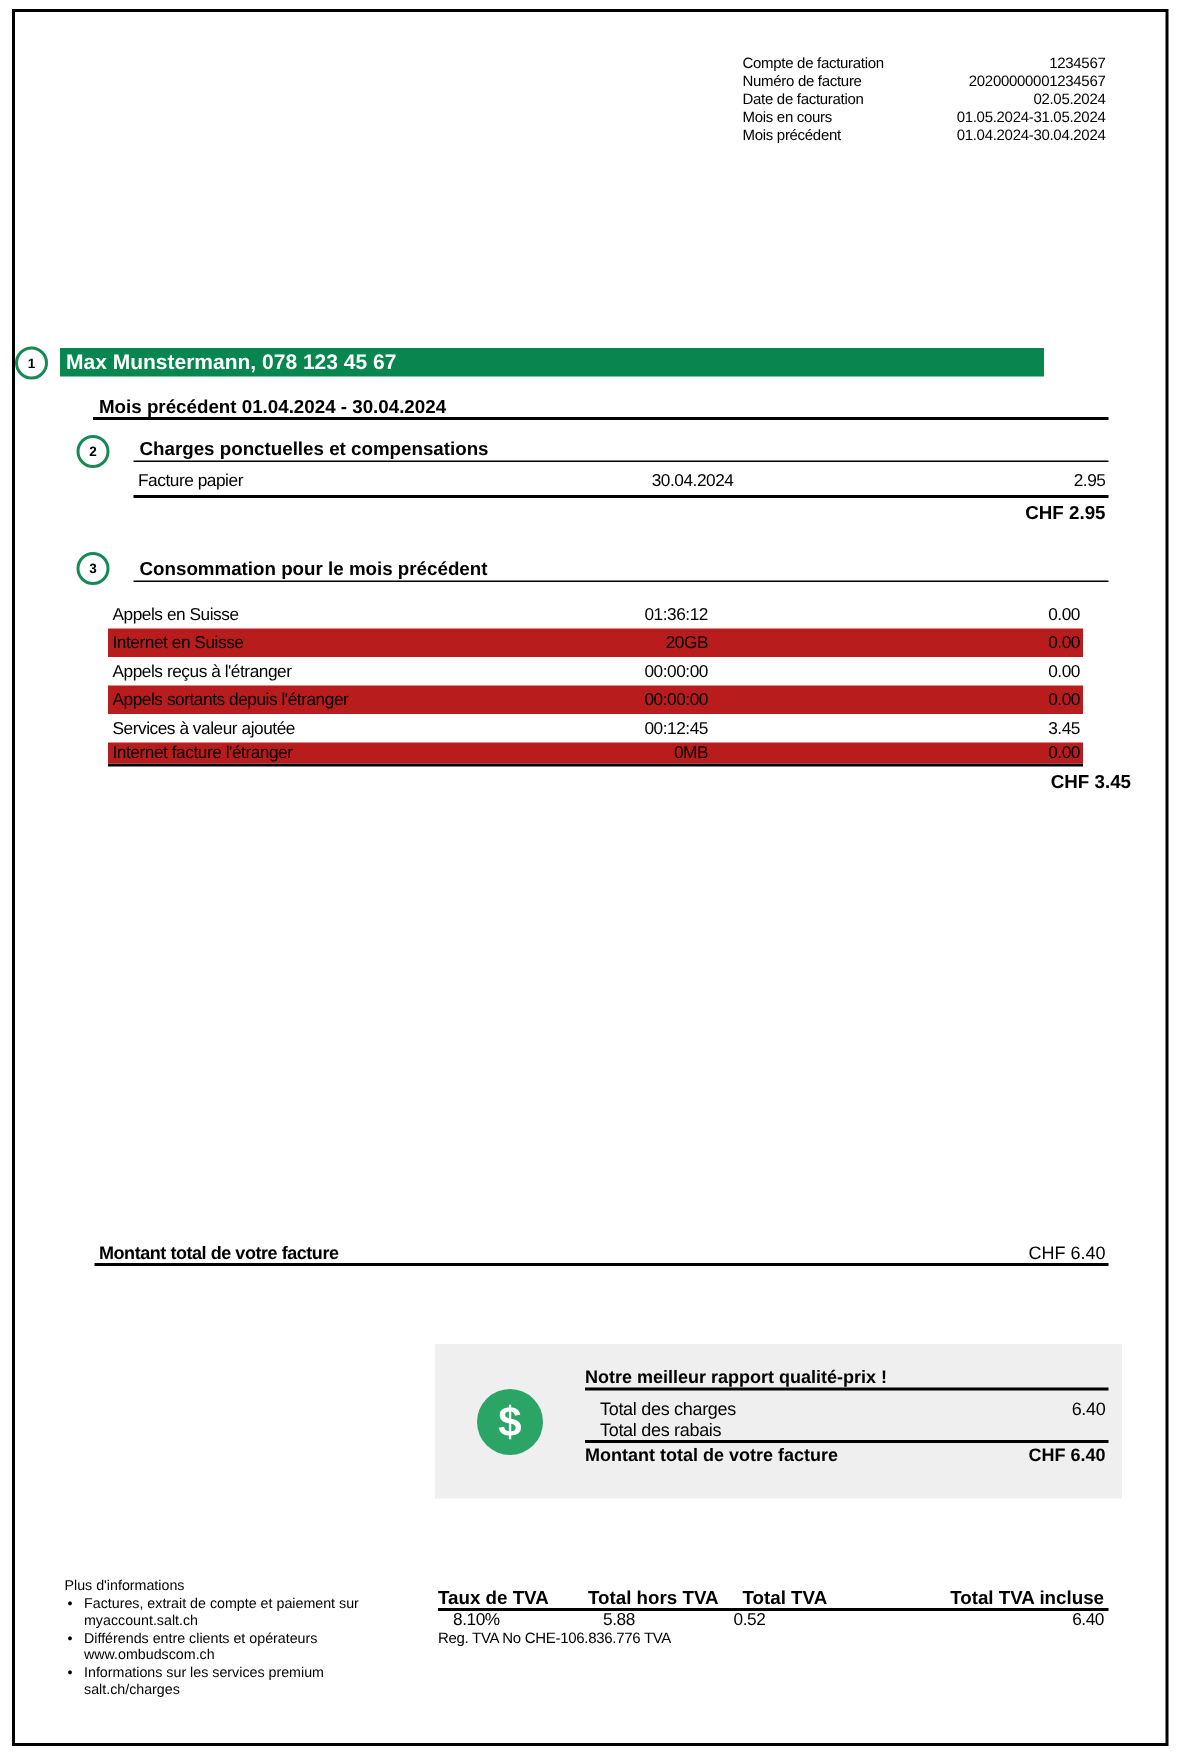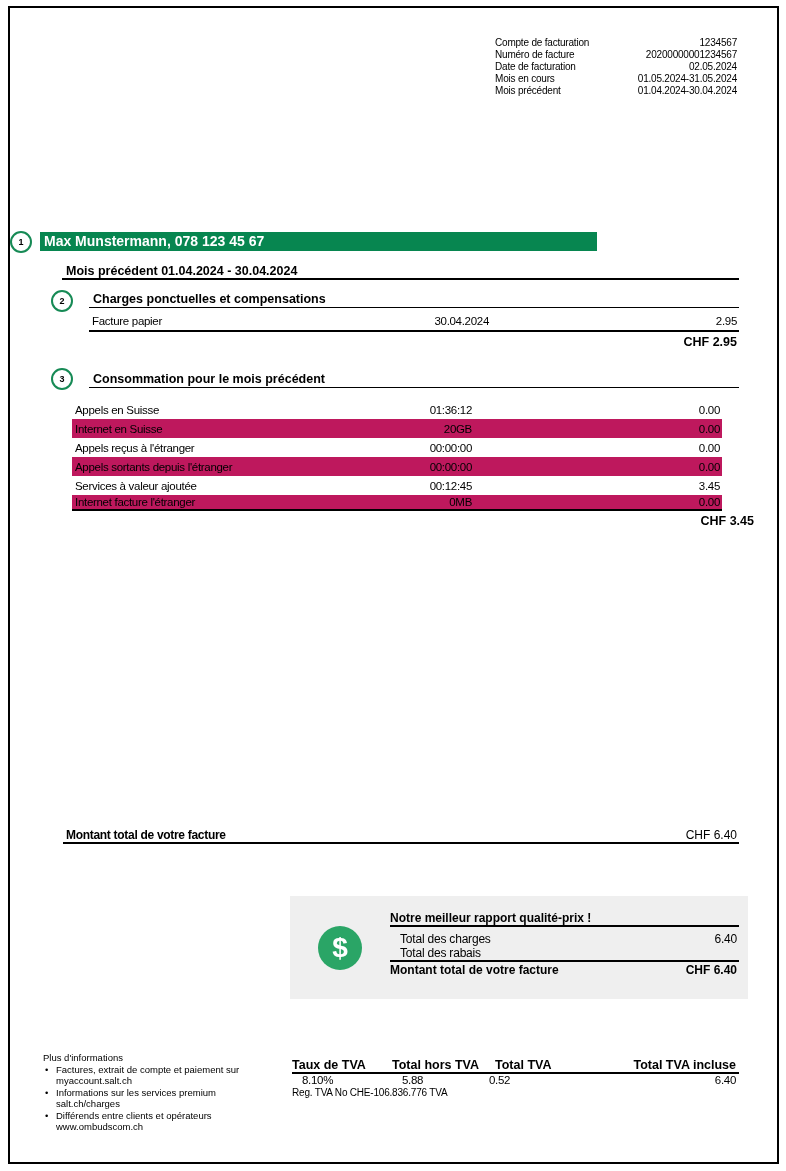--- a/index.html
+++ b/index.html
@@ -2,25 +2,25 @@
 <html><head>
   <meta charset="utf-8">
   <style>
     * { box-sizing: border-box; margin: 0; padding: 0; }
     html, body { width: 786px; height: 1171px; background: #ffffff; overflow: hidden; }
     body { position: relative; font-family: "Liberation Sans", sans-serif; color: #000; }
     .page-frame { position: absolute; left: 8px; top: 6px; width: 771px; height: 1158px; border: 2px solid #000; }
     .abs { position: absolute; }
     .small { font-size: 10px; line-height: 12px; letter-spacing: -0.2px; }
     .hdr-row { display: flex; justify-content: space-between; width: 242px; }
-    .green-bar { left: 40px; top: 232px; width: 557px; height: 19px; background: #078650; color: #fff; font-weight: bold; font-size: 14px; line-height: 19px; padding-left: 4px; }
+    .green-bar { left: 40px; top: 232px; width: 656px; height: 19px; background: #078650; color: #fff; font-weight: bold; font-size: 14px; line-height: 19px; padding-left: 4px; }
     .circle { width: 22px; height: 22px; border: 2px solid #168a55; border-radius: 50%; font-size: 9px; font-weight: bold; text-align: center; line-height: 18px; color: #000; background: #fff; }
     .section-title { font-weight: bold; font-size: 12.5px; border-bottom: 1.5px solid #000; }
     .row { display: flex; font-size: 11.5px; height: 19px; align-items: center; letter-spacing: -0.3px; }
-    .row.gray { background: #be185d; }
+    .row.gray { background: #b91c1c; }
     .row .c1 { width: 300px; padding-left: 3px; }
     .row .c2 { width: 100px; text-align: right; }
     .row .c3 { flex: 1; text-align: right; padding-right: 2px; }
     .total-right { font-weight: bold; font-size: 12.5px; text-align: right; }
     .promo { left: 290px; top: 896px; width: 458px; height: 103px; background: #efefef; }
     .dollar { left: 318px; top: 926px; width: 44px; height: 44px; border-radius: 50%; background: #2aa566; color: #fff; font-weight: bold; font-size: 28px; text-align: center; line-height: 44px; }
     .footer-info { font-size: 9.5px; line-height: 11.5px; }
     .footer-info ul { list-style: none; }
     .footer-info li { position: relative; padding-left: 13px; }
     .footer-info li::before { content: "•"; position: absolute; left: 2px; }
@@ -130,26 +130,26 @@
 </div>
 
 <div class="abs footer-info" style="left:43px; top:1052px; width:240px;">
   <div>Plus d'informations</div>
   <ul>
     <li>
       <div>Factures, extrait de compte et paiement sur</div>
       <div>myaccount.salt.ch</div>
     </li>
     <li>
+      <div>Différends entre clients et opérateurs</div>
+      <div>www.ombudscom.ch</div>
+    </li>
+    <li>
       <div>Informations sur les services premium</div>
       <div>salt.ch/charges</div>
-    </li>
-    <li>
-      <div>Différends entre clients et opérateurs</div>
-      <div>www.ombudscom.ch</div>
     </li>
   </ul>
 </div>
 
 <div class="abs" style="left:292px; top:1058px; width:447px;">
   <div class="tva-head">
     <span style="width:100px;">Taux de TVA</span>
     <span style="width:103px;">Total hors TVA</span>
     <span style="width:100px;">Total TVA</span>
     <span style="flex:1; text-align:right; padding-right:3px;">Total TVA incluse</span>

